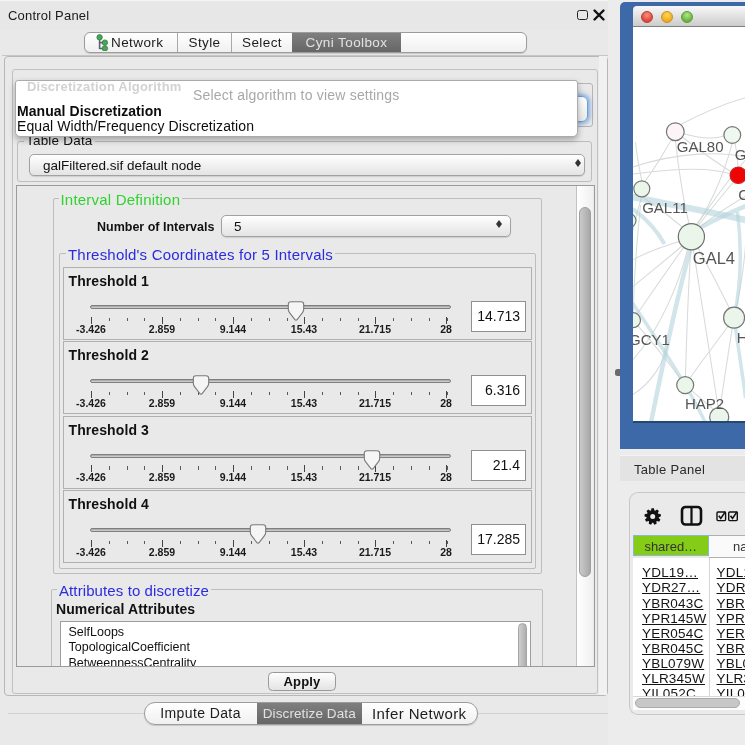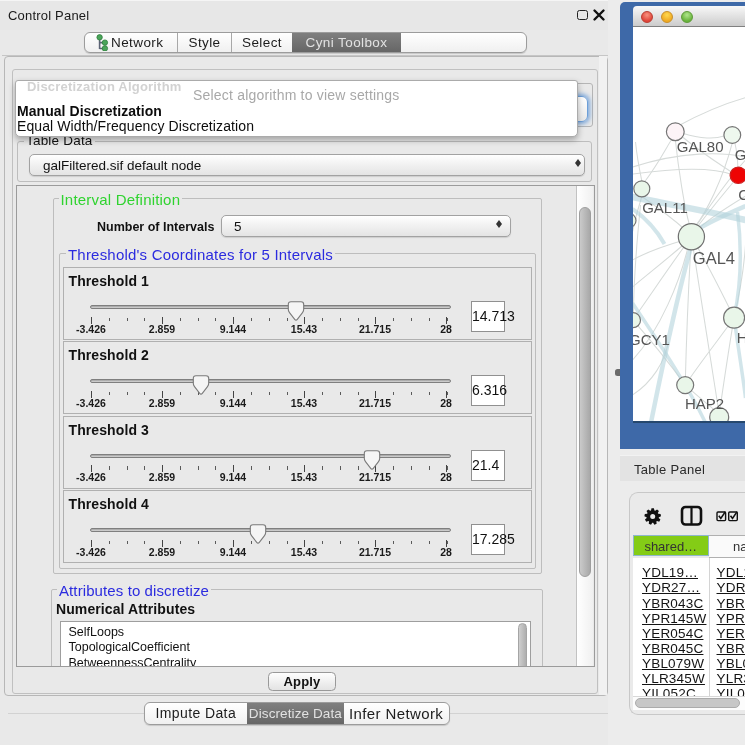--- a/index.html
+++ b/index.html
@@ -5,21 +5,21 @@
 html,body { width:745px; height:745px; overflow:hidden; }
 body { font-family:"Liberation Sans", sans-serif; background:#e9e9e9; position:relative; }
 .abs { position:absolute; }
 .tbox { position:absolute; border:1px solid #b0b0b0; background:#e9e9e9; }
 .tlab { position:absolute; left:5px; top:5px; font-size:14px; font-weight:bold; color:#111; letter-spacing:0.1px; }
 .track { position:absolute; height:4px; border:1px solid #7f7f7f; border-radius:3px; background:linear-gradient(#9e9e9e,#d9d9d9); }
 .mticks { position:absolute; height:3.5px; background:repeating-linear-gradient(90deg,#5a5a5a 0px,#5a5a5a 1px,transparent 1px,transparent 17.78px); }
 .Mtick { position:absolute; width:1px; height:7px; background:#444; }
 .ticklab { position:absolute; transform:translateX(-50%); font-size:10.5px; font-weight:bold; color:#1a1a1a; white-space:nowrap; }
 .thumb { position:absolute; }
-.vbox { position:absolute; width:34px; height:31px; background:#fff; border:1px solid #909090; font-size:14px; color:#111; text-align:right; padding-right:5px; line-height:29px; }
+.vbox { position:absolute; width:55px; height:31px; background:#fff; border:1px solid #909090; font-size:14px; color:#111; text-align:right; padding-right:5px; line-height:29px; }
 .combo { position:absolute; border:1px solid #a2a2a2; border-radius:5px; background:linear-gradient(#ffffff,#f2f2f2 45%,#e4e4e4); box-shadow:0 1px 1px rgba(0,0,0,0.12); font-size:13.5px; color:#111; }
 .arrows { position:absolute; width:8px; }
 .arrows div { width:0; height:0; border-left:3.5px solid transparent; border-right:3.5px solid transparent; margin:0 auto; }
 .up { border-bottom:4.5px solid #333; margin-bottom:2.5px; }
 .dn { border-top:4.5px solid #333; }
 .group { position:absolute; border:1px solid #bdbdbd; border-radius:3px; }
 .glab { position:absolute; font-size:15px; background:#e9e9e9; padding:0 2px; white-space:nowrap; letter-spacing:0.2px; }
 .seg { position:absolute; background:linear-gradient(#ffffff,#f0f0f0); border:1px solid #9c9c9c; border-radius:6px; display:flex; overflow:hidden; box-shadow:0 1px 1px rgba(0,0,0,0.15); }
 .seg > div { font-size:13.5px; color:#1c1c1c; display:flex; align-items:center; justify-content:center; letter-spacing:0.4px; }
 .seg .dark { background:linear-gradient(#7f7f7f,#666666); color:#e2e2e2; }
@@ -169,21 +169,21 @@
 <div class="abs" style="left:39.5px;top:415px;font-size:14px;font-weight:bold;color:#111;letter-spacing:0.1px;">Numerical Attributes</div>
 <div class="abs" style="left:43.0px;top:434.5px;width:471.5px;height:60px;background:#fff;border:1px solid #9e9e9e;overflow:hidden;">
 <div style="font-size:12.5px;color:#111;padding:3px 0 0 8px;line-height:15.6px;">SelfLoops<br>TopologicalCoefficient<br>BetweennessCentrality</div>
 <div style="position:absolute;right:3px;top:1px;width:9px;height:57px;border-radius:5px;background:linear-gradient(90deg,#cfcfcf,#aeaeae);border:1px solid #a5a5a5;"></div>
 </div>
 <div class="abs" style="left:559.0px;top:0;width:17.5px;height:481px;background:linear-gradient(90deg,#ffffff,#f0f0f0);border-left:1px solid #c2c2c2;"></div>
 <div class="abs" style="left:562.0px;top:21px;width:12px;height:370px;border-radius:6px;background:linear-gradient(90deg,#cacaca,#a8a8a8);border:1px solid #9e9e9e;"></div>
 </div>
 <div class="abs" style="left:268px;top:672px;width:68px;height:18.5px;border:1px solid #999;border-radius:4.5px;background:linear-gradient(#fefefe,#e3e3e3);font-size:13px;font-weight:bold;color:#111;text-align:center;line-height:17px;letter-spacing:0.2px;">Apply</div>
 <div class="abs" style="left:8px;top:712.5px;width:600px;height:1px;background:#d2d2d2;"></div>
-<div class="seg" style="left:143.5px;top:702px;width:306px;height:22.5px;">
+<div class="seg" style="left:143.5px;top:702px;width:334px;height:22.5px;border-radius:11px;">
 <div style="width:112.5px;font-size:14px;">Impute Data</div>
 <div class="dark" style="width:106px;font-size:13.5px;letter-spacing:0.1px;">Discretize Data</div>
 <div style="width:115px;font-size:15px;">Infer Network</div>
 </div>
 <div class="abs" style="left:608px;top:0;width:137px;height:745px;background:#ececec;"></div>
 <div class="abs" style="left:620px;top:1.5px;width:125px;height:447.5px;background:#3e69a8;border-radius:5px 0 0 0;"></div>
 <div class="abs" style="left:632.5px;top:6px;width:112.5px;height:21px;background:linear-gradient(#f8f8f8,#cccccc);border-radius:4px 0 0 0;border-bottom:1.5px solid #808080;"></div>
 <div class="abs" style="left:641.3px;top:10.5px;width:12px;height:12px;border-radius:50%;background:radial-gradient(circle at 50% 30%, #f8927f, #df4438 70%);border:1px solid #b93d32;"></div>
 <div class="abs" style="left:660.8px;top:10.5px;width:12px;height:12px;border-radius:50%;background:radial-gradient(circle at 50% 30%, #ffd84f, #efa921 70%);border:1px solid #c88f28;"></div>
 <div class="abs" style="left:680.6px;top:10.5px;width:12px;height:12px;border-radius:50%;background:radial-gradient(circle at 50% 30%, #b0e68c, #68b33b 70%);border:1px solid #5d9a38;"></div>

